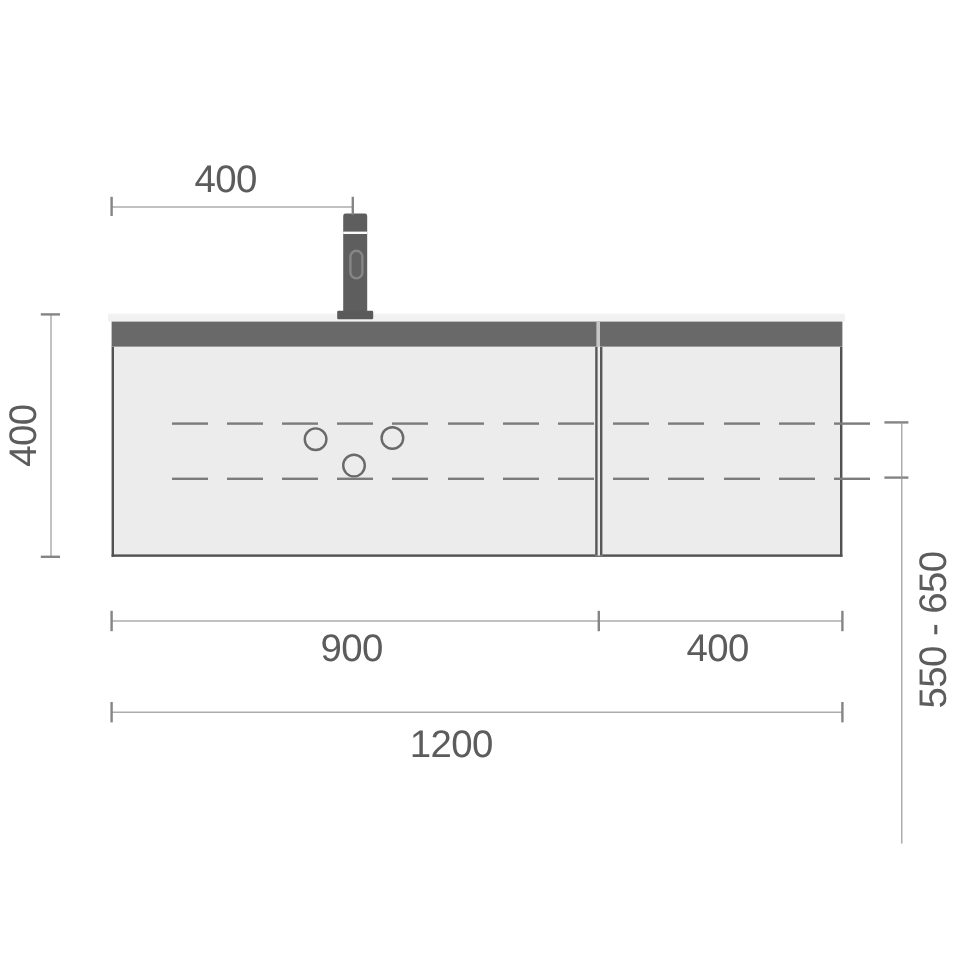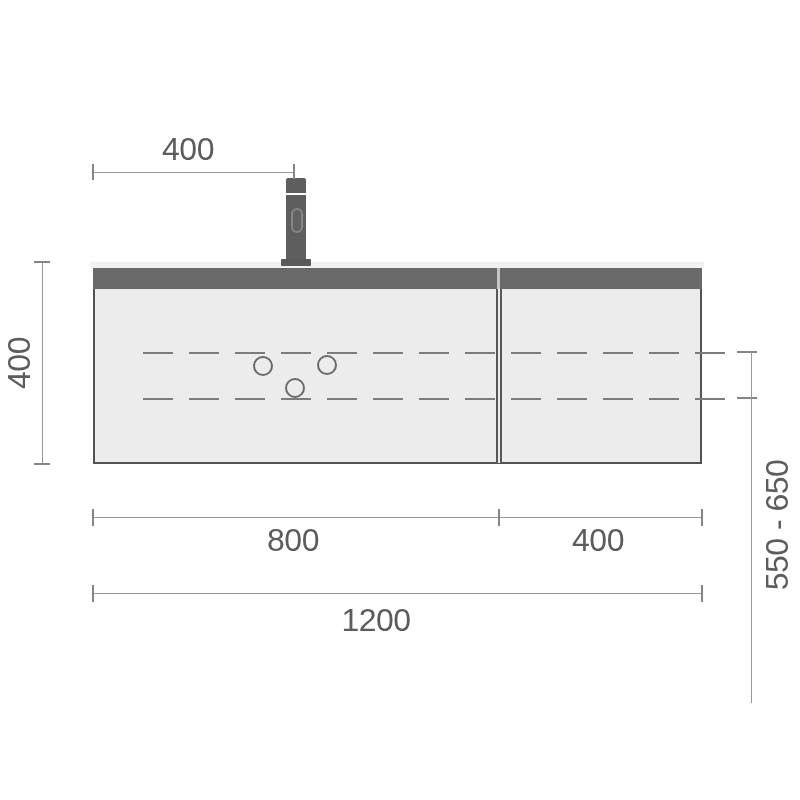--- a/index.html
+++ b/index.html
@@ -78,21 +78,21 @@
 
   <div class="tickh" style="left:737px;top:331px;width:20px;"></div>
   <div class="tickh" style="left:737px;top:377px;width:20px;"></div>
   <div class="vline" style="left:751px;top:332px;height:351px;"></div>
   <div class="dim-label rot" style="left:777px;top:505px;">550 - 650</div>
 
   <div class="hline" style="left:93px;top:497px;width:609px;"></div>
   <div class="tickv" style="left:92px;top:489px;height:17px;"></div>
   <div class="tickv" style="left:498px;top:489px;height:17px;"></div>
   <div class="tickv" style="left:701px;top:489px;height:17px;"></div>
-  <div class="dim-label" style="left:293px;top:520px;">800</div>
+  <div class="dim-label" style="left:293px;top:520px;">900</div>
   <div class="dim-label" style="left:598px;top:520px;">400</div>
 
   <div class="hline" style="left:93px;top:573px;width:609px;"></div>
   <div class="tickv" style="left:92px;top:565px;height:17px;"></div>
   <div class="tickv" style="left:701px;top:565px;height:17px;"></div>
   <div class="dim-label" style="left:376px;top:600px;">1200</div>
 
 </div>
 
 </body></html>

